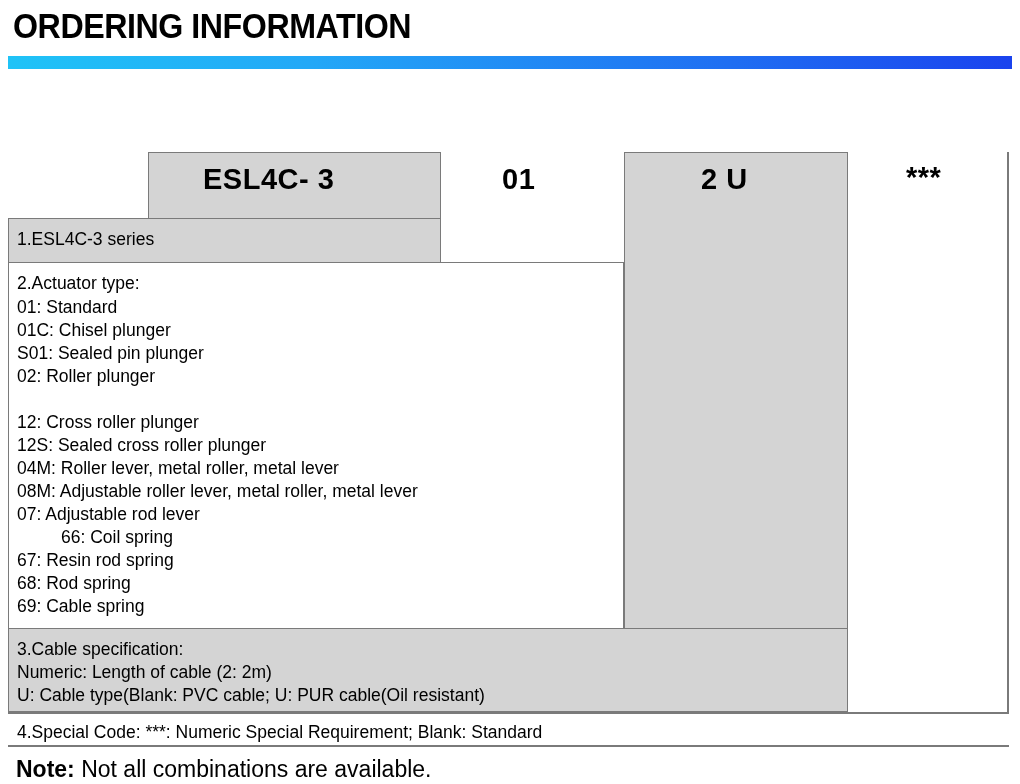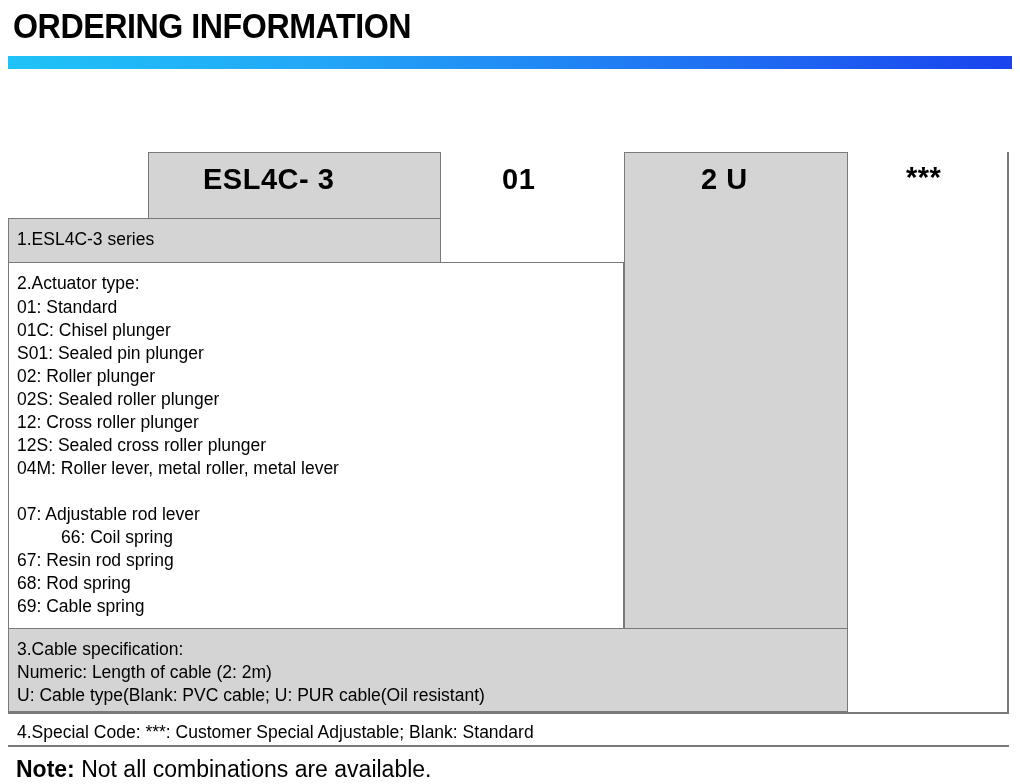--- a/index.html
+++ b/index.html
@@ -141,36 +141,36 @@
     <span>Chisel plunger</span>
   </div>
   <div class="txt" style="left:17px; top:342px;">
     <b>S01:</b>
     <span>Sealed pin plunger</span>
   </div>
   <div class="txt" style="left:17px; top:365px;">
     <b>02:</b>
     <span>Roller plunger</span>
   </div>
-  <div class="txt" style="left:17px; top:388px;">
-    <b>02S:</b>
-    <span>Sealed roller plunger</span>
-  </div>
   <div class="txt" style="left:17px; top:411px;">
     <b>12:</b>
     <span>Cross roller plunger</span>
   </div>
   <div class="txt" style="left:17px; top:434px;">
     <b>12S:</b>
     <span>Sealed cross roller plunger</span>
   </div>
   <div class="txt" style="left:17px; top:457px;">
     <b>04M:</b>
     <span>Roller lever, metal roller, metal lever</span>
   </div>
+  <div class="txt" style="left:17px; top:480px;">
+    <b>08M:</b>
+    <span>Adjustable roller lever, metal roller, metal lever</span>
+  </div>
   <div class="txt" style="left:17px; top:503px;">
     <b>07:</b>
     <span>Adjustable rod lever</span>
   </div>
   <div class="txt" style="left:17px; top:526px;margin-left:44px;">
     <b>66:</b>
     <span>Coil spring</span>
   </div>
   <div class="txt" style="left:17px; top:549px;">
     <b>67:</b>
@@ -196,21 +196,21 @@
     <b>U:</b>
     <span>Cable type(Blank: PVC cable; U: PUR cable(Oil resistant)</span>
   </div>
 
   <div class="rule" style="left:8px; top:712px; width:1001px; height:2px;"></div>
   <div class="rule" style="left:8px; top:745px; width:1001px; height:2px;"></div>
 
   <div class="txt" style="left:17px; top:721px;">
     <b>4.Special Code:</b>
     <b>***:</b>
-    <span>Customer Special Adjustable;</span>
+    <span>Numeric Special Requirement;</span>
     <b>Blank:</b>
     <span>Standard</span>
   </div>
 
 </div>
 
 <div id="note">
   <b>Note:</b>
   <span>Not all combinations are available.</span>
 </div>

